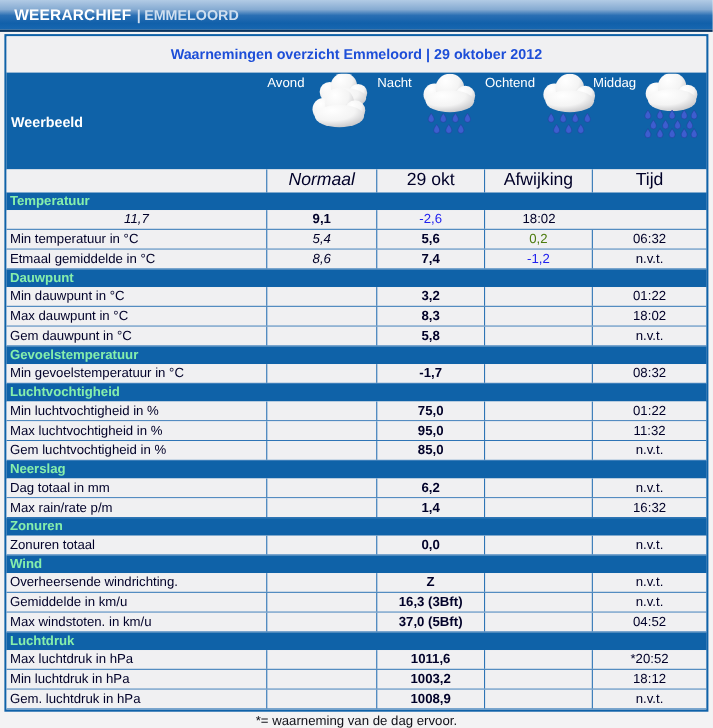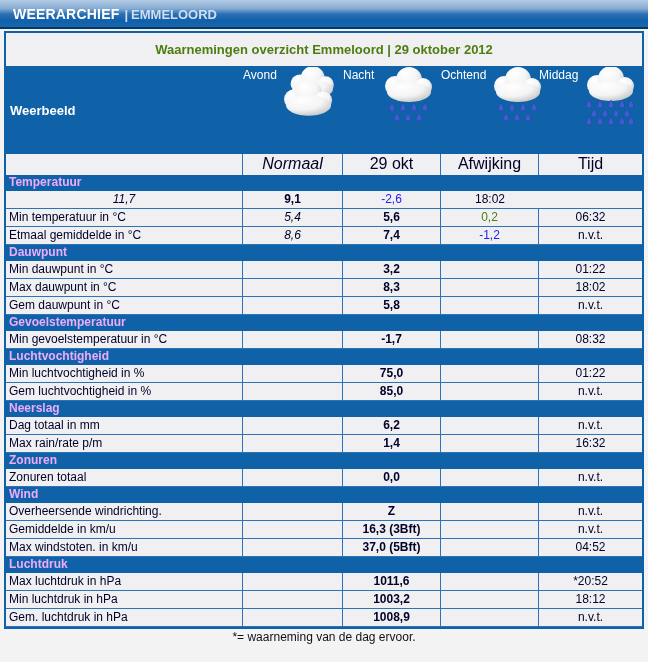--- a/index.html
+++ b/index.html
@@ -27,21 +27,21 @@
     margin: 2px 4px 0 4px;
     border: 2px solid #0f62a8;
     background: #f0f0f2;
   }
   .title-row {
     height: 33px;
     line-height: 33px;
     text-align: center;
     font-weight: bold;
     font-size: 13px;
-    color: #4d7c0f;
+    color: #1d4ed8;
     background: #f0f0f2;
   }
 
   
   .wb-grid {
     display: grid;
     grid-template-columns: 237px 100px 98px 98px 1fr;
     background: #0f62a8;
     height: 88px;
   }
@@ -73,21 +73,21 @@
   .cell:last-child { border-right: none; }
   .label-cell   { padding-left: 3px; text-align: left; }
   .normaal-cell { font-style: italic; text-align: center; }
   .value-cell   { font-weight: bold; text-align: center; }
   .afwijking-cell { text-align: center; }
   .tijd-cell    { text-align: center; }
 
   .section-header {
     height: 16px; line-height: 15px;
     background: #0f62a8;
-    color: #f0abfc; font-weight: bold; font-size: 12px;
+    color: #86efac; font-weight: bold; font-size: 12px;
     padding-left: 3px;
   }
 
   .footnote {
     text-align: center;
     font-size: 12px;
     color: #101018;
     height: 18px; line-height: 17px;
   }
 </style>
@@ -282,20 +282,27 @@
       </div>
       <div class="section-header">Luchtvochtigheid</div>
       <div class="trow data-row">
         <div class="cell label-cell">Min luchtvochtigheid in %</div>
         <div class="cell normaal-cell"></div>
         <div class="cell value-cell">75,0</div>
         <div class="cell afwijking-cell"></div>
         <div class="cell tijd-cell">01:22</div>
       </div>
       <div class="trow data-row">
+        <div class="cell label-cell">Max luchtvochtigheid in %</div>
+        <div class="cell normaal-cell"></div>
+        <div class="cell value-cell">95,0</div>
+        <div class="cell afwijking-cell"></div>
+        <div class="cell tijd-cell">11:32</div>
+      </div>
+      <div class="trow data-row">
         <div class="cell label-cell">Gem luchtvochtigheid in %</div>
         <div class="cell normaal-cell"></div>
         <div class="cell value-cell">85,0</div>
         <div class="cell afwijking-cell"></div>
         <div class="cell tijd-cell">n.v.t.</div>
       </div>
       <div class="section-header">Neerslag</div>
       <div class="trow data-row">
         <div class="cell label-cell">Dag totaal in mm</div>
         <div class="cell normaal-cell"></div>

